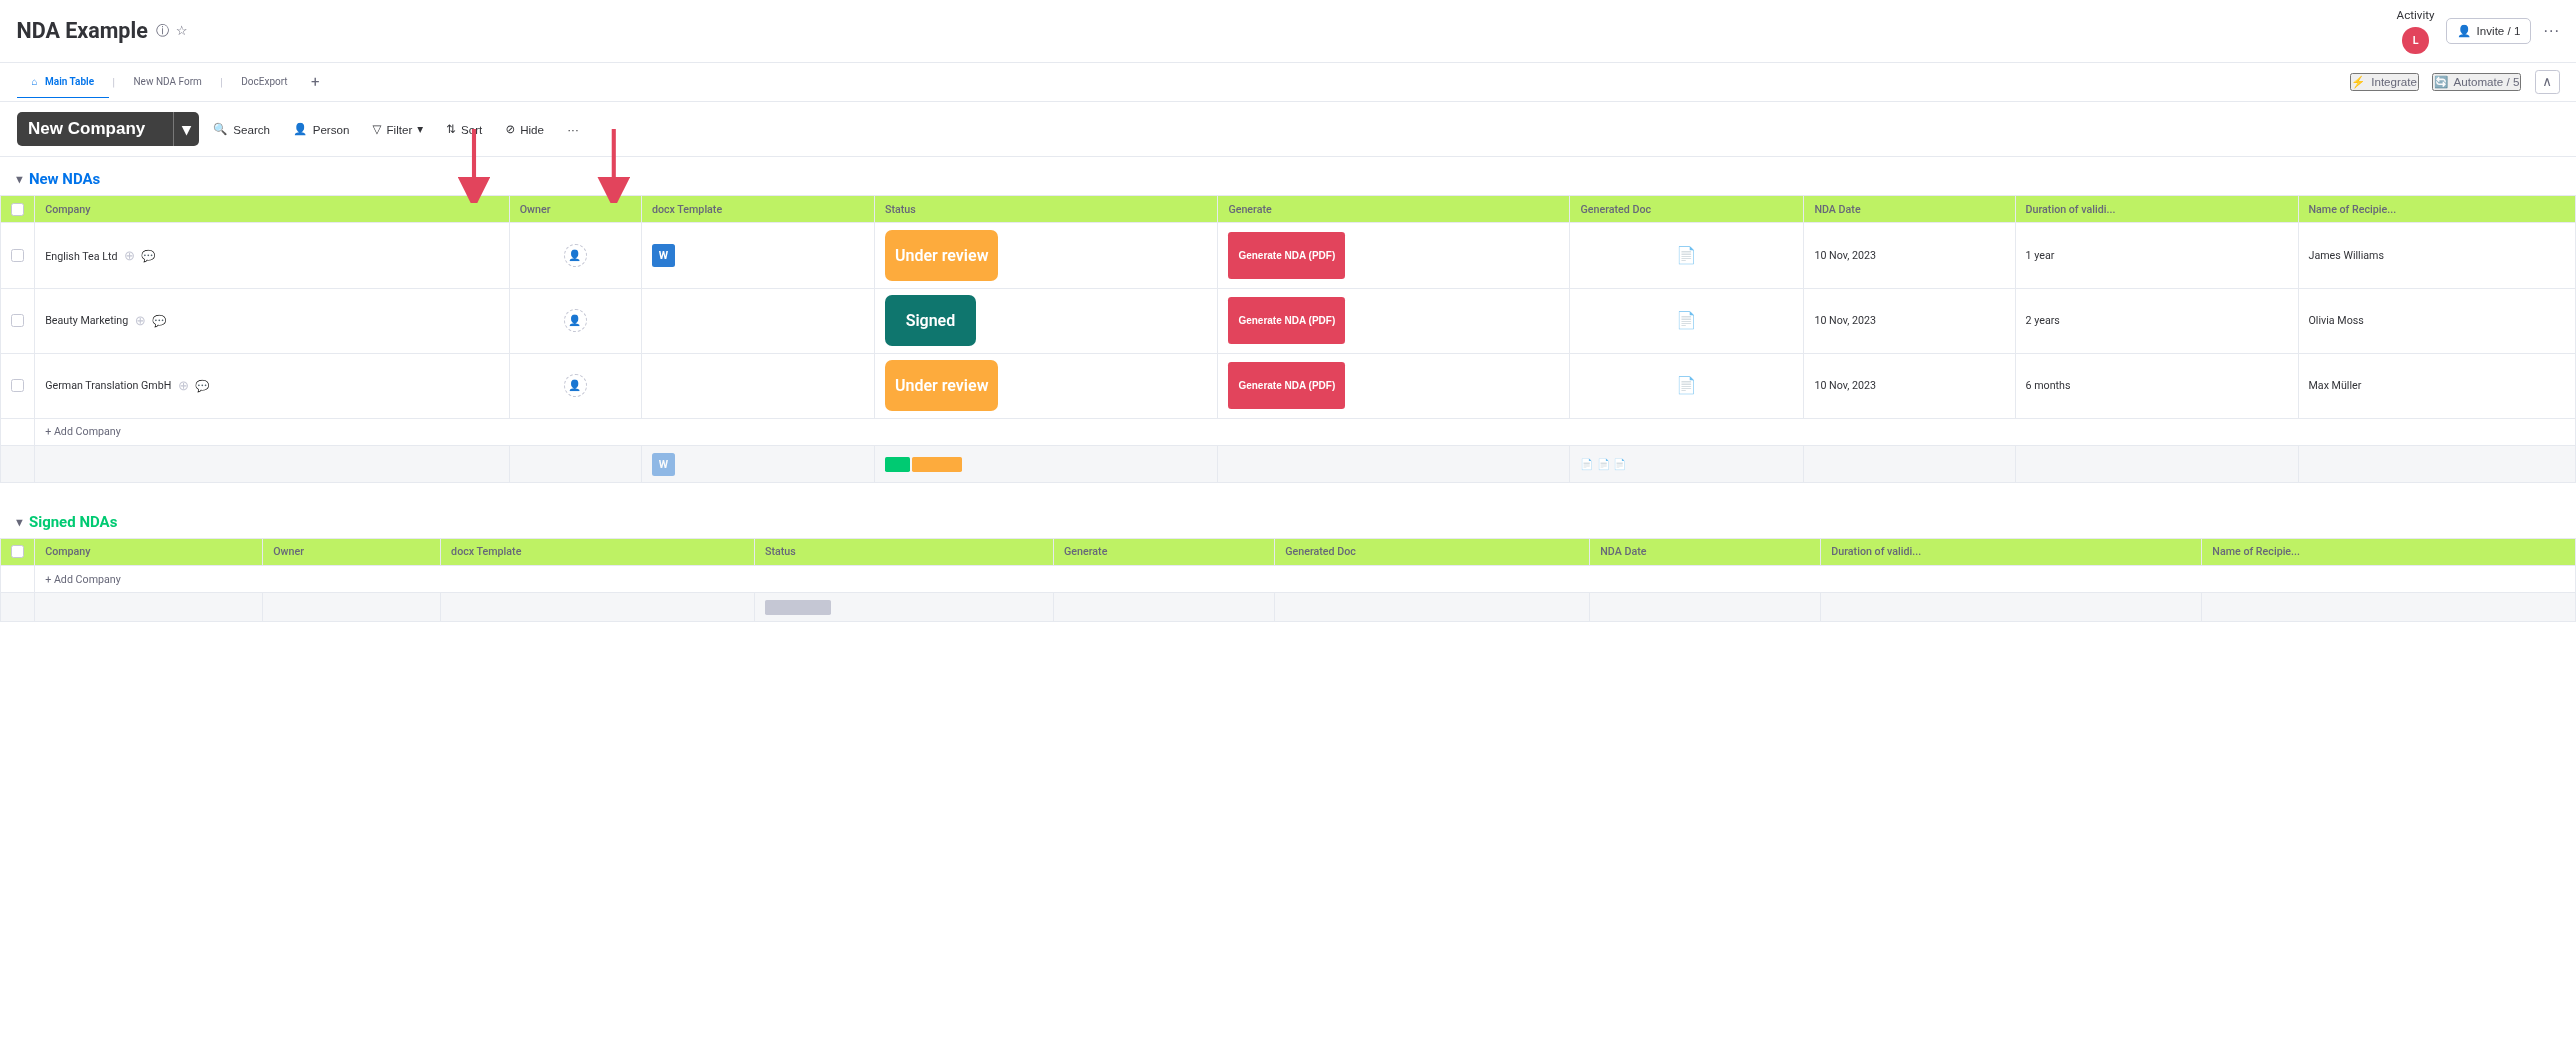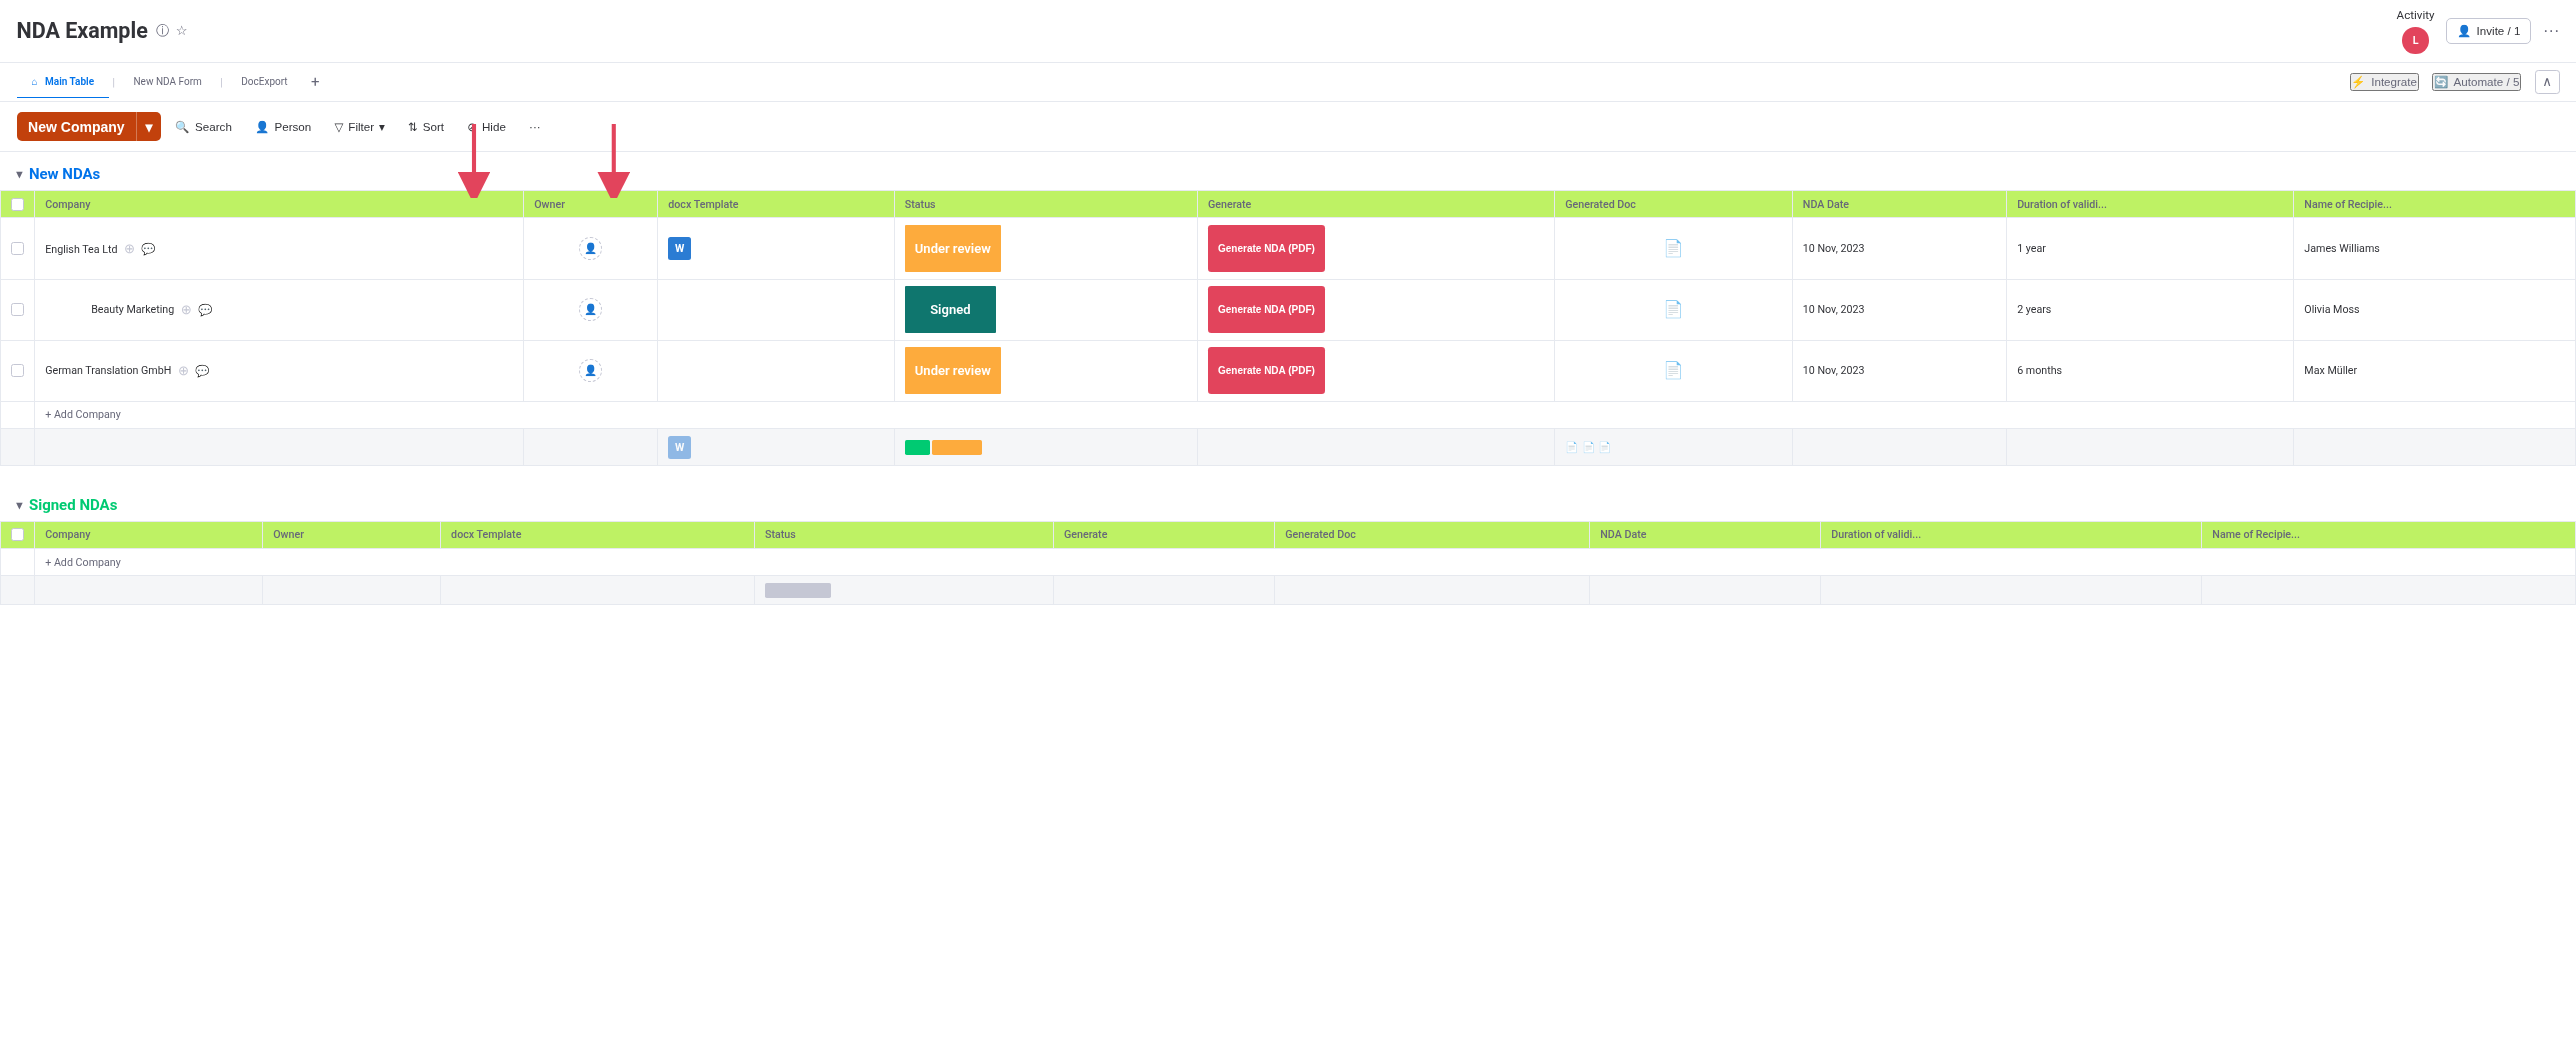--- a/index.html
+++ b/index.html
@@ -22,42 +22,42 @@
     .tab { padding: 10px 15px; cursor: pointer; font-size: 10px; color: #676879; border-bottom: 1.7px solid transparent; white-space: nowrap; }
     .tab.active { color: #0073ea; border-bottom: 1.7px solid #0073ea; font-weight: 600; }
     .tab-separator { color: #c5c7d4; padding: 0 3.3px; }
     .add-tab { padding: 10px 8.3px; cursor: pointer; color: #676879; font-size: 15px; }
     .tabs-right { display: flex; align-items: center; gap: 13.2px; }
     .integrate-btn, .automate-btn { display: flex; align-items: center; gap: 5px; color: #676879; font-size: 11.6px; cursor: pointer; }
     .collapse-btn { background: none; border: 0.8px solid #c5c7d4; border-radius: 3.3px; padding: 3.3px 6.6px; cursor: pointer; color: #676879; }
 
     
     .toolbar { display: flex; align-items: center; gap: 6.6px; padding: 10px 16.5px; border-bottom: 0.8px solid #e6e9ef; }
-    .new-company-btn { display: flex; align-items: center; gap: 0; background: #c2410c; color: #fff; border: none; border-radius: 5px; cursor: pointer; font-size: 14px; font-weight: 600; overflow: hidden; }
+    .new-company-btn { display: flex; align-items: center; gap: 16px; background: #404040; color: #fff; border: none; border-radius: 5px; cursor: pointer; font-size: 17px; font-weight: 600; overflow: hidden; }
     .new-company-label { padding: 6.6px 11.6px; }
     .new-company-arrow { padding: 6.6px 8.3px; border-left: 0.8px solid rgba(255,255,255,0.3); display: flex; align-items: center; }
     .toolbar-btn { display: flex; align-items: center; gap: 5px; background: none; border: none; cursor: pointer; color: #323338; font-size: 11.6px; padding: 6.6px 8.3px; border-radius: 5px; }
 
     
     .group-section { margin: 0; }
     .group-header { display: flex; align-items: center; gap: 6.6px; padding: 13.2px 16.5px 6.6px 16.5px; font-size: 15px; font-weight: 700; }
     .group-header .chevron { color: #676879; cursor: pointer; font-size: 11.6px; }
     .group-header.new-ndas { color: #0073ea; }
     .group-header.signed-ndas { color: #00ca72; }
 
     
     .table-wrapper { overflow-x: auto; }
     table { width: 100%; border-collapse: collapse; min-width: 743px; }
     th { background: #bef264; border: 0.8px solid #e6e9ef; padding: 6.6px 10px; font-size: 10.7px; font-weight: 500; color: #676879; text-align: left; white-space: nowrap; }
     td { border: 0.8px solid #e6e9ef; padding: 6.6px 10px; font-size: 10.7px; color: #323338; vertical-align: middle; }
     .checkbox-cell { width: 30px; text-align: center; }
     .checkbox { width: 13.2px; height: 13.2px; border: 1.7px solid #c5c7d4; border-radius: 2.5px; cursor: pointer; background: #fff; }
 
     
-    .status-badge { display: inline-flex; align-items: center; justify-content: center; padding: 16px 10px; border-radius: 1px; font-size: 13px; font-weight: 600; color: #fff; min-width: 91px; text-align: center; }
+    .status-badge { display: inline-flex; align-items: center; justify-content: center; padding: 16px 10px; border-radius: 7px; font-size: 16px; font-weight: 600; color: #fff; min-width: 91px; text-align: center; }
     .status-under-review { background: #fdab3d; }
     .status-signed { background: #0f766e; }
 
     
     .generate-btn { display: inline-flex; align-items: center; justify-content: center; background: #e2445c; color: #fff; border: none; border-radius: 3.3px; padding: 18px 10px; font-size: 10px; font-weight: 600; cursor: pointer; white-space: nowrap; }
 
     
     .word-icon { width: 23px; height: 23px; background: #2b7cd3; border-radius: 2.5px; display: flex; align-items: center; justify-content: center; color: #fff; font-size: 10.7px; font-weight: 700; }
 
     
@@ -235,21 +235,21 @@
             <td>10 Nov, 2023</td>
             <td>1 year</td>
             <td>James Williams</td>
           </tr>
 
           <tr>
             <td class="checkbox-cell">
               <div class="checkbox"></div>
             </td>
             <td>
-              <div style="display:flex; align-items:center; gap:6.6px;margin-left:46px;">
+              <div style="display:flex; align-items:center; gap:6.6px;">
                 <span>Beauty Marketing</span>
                 <span style="color:#c5c7d4; font-size:13.2px;">⊕</span>
                 <span style="color:#c5c7d4; font-size:11.6px;">💬</span>
               </div>
             </td>
             <td>
               <div style="display:flex; align-items:center; justify-content:center;">
                 <span style="width:23px;height:23px;border-radius:50%;border:1.7px dashed #c5c7d4;display:flex;align-items:center;justify-content:center;color:#c5c7d4;">👤</span>
               </div>
             </td>

